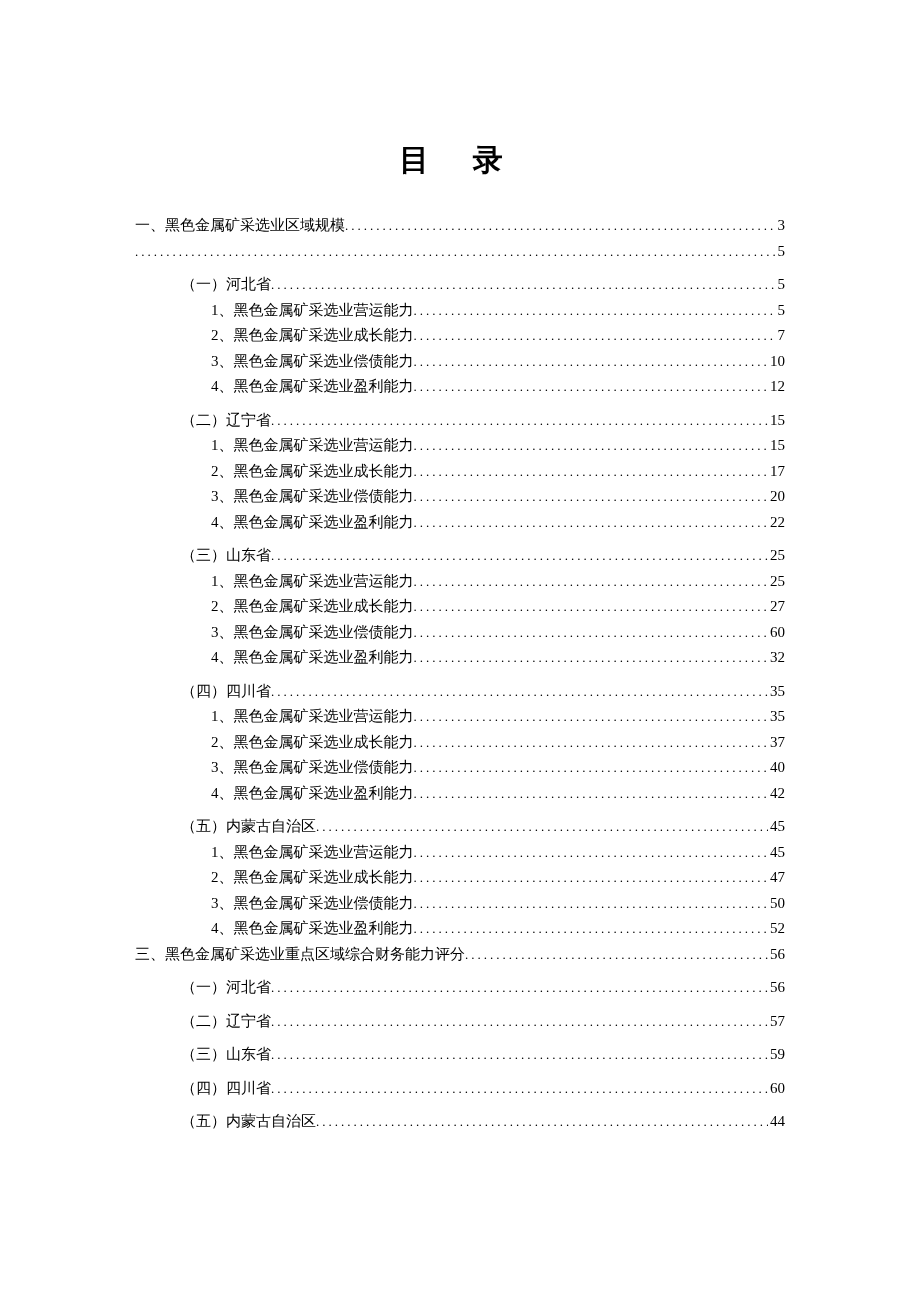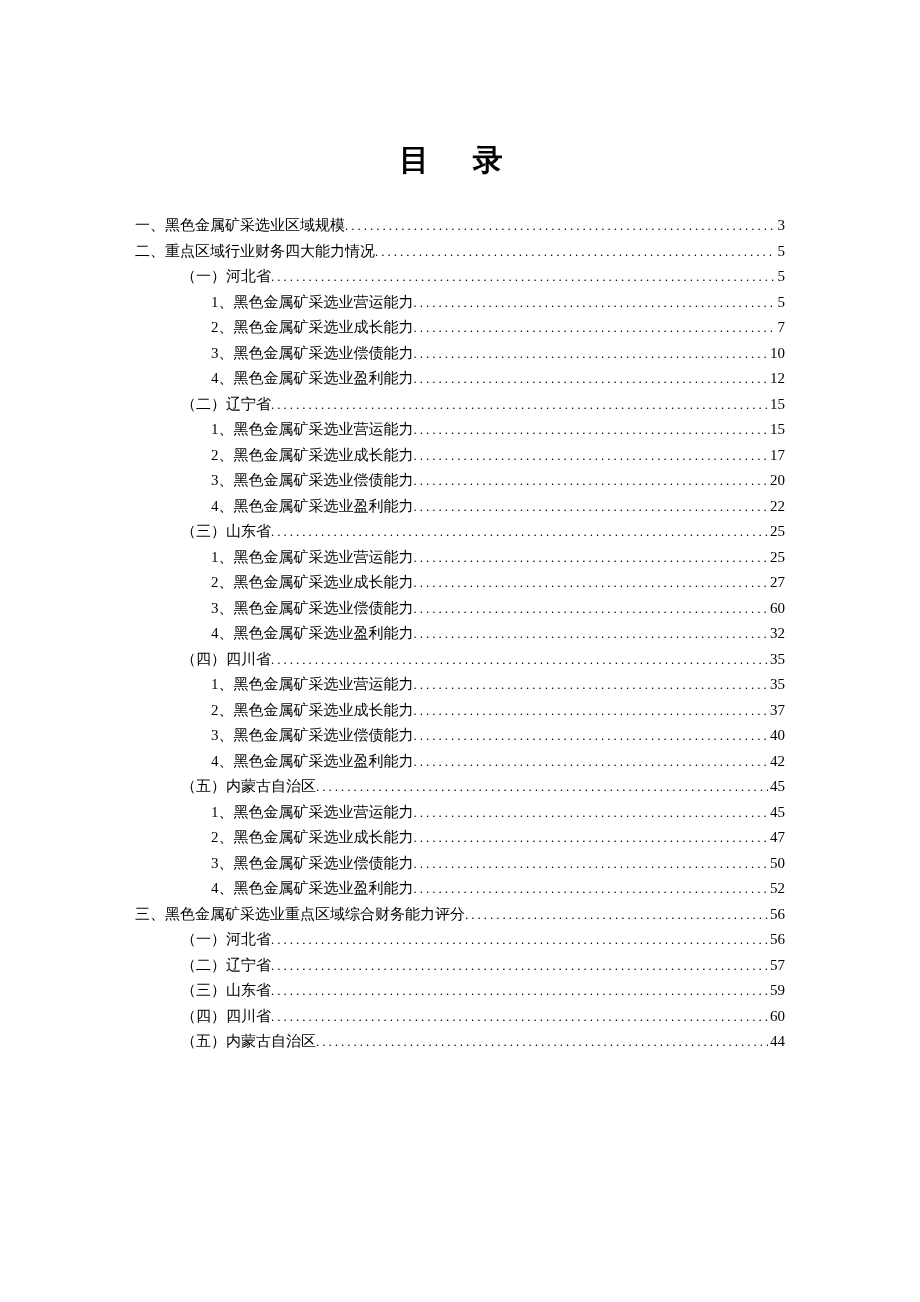--- a/index.html
+++ b/index.html
@@ -39,36 +39,35 @@
       font-size: 13px;
     }
     .toc-dots::after {
       content: "..................................................................................................................";
     }
     .toc-page {
       flex-shrink: 0;
       padding-left: 2px;
     }
     .indent-0 { padding-left: 0; }
-    .indent-1 { padding-left: 46px; }
+    .indent-1 { padding-left: 46px; margin-top: 8px; }
     .indent-2 { padding-left: 76px; }
   </style>
 </head>
 <body>
 
 <div class="title">目 录</div>
 
 <div id="toc-container">
     <div class="toc-line indent-0">
       <span class="toc-label">一、黑色金属矿采选业区域规模</span>
       <span class="toc-dots"></span>
       <span class="toc-page">3</span>
     </div>
     <div class="toc-line indent-0">
-      <span class="toc-label">二、重点区域行业财务四大能力情况</span>
       <span class="toc-dots"></span>
       <span class="toc-page">5</span>
     </div>
     <div class="toc-line indent-1">
       <span class="toc-label">（一）河北省</span>
       <span class="toc-dots"></span>
       <span class="toc-page">5</span>
     </div>
     <div class="toc-line indent-2">
       <span class="toc-label">1、黑色金属矿采选业营运能力</span>

